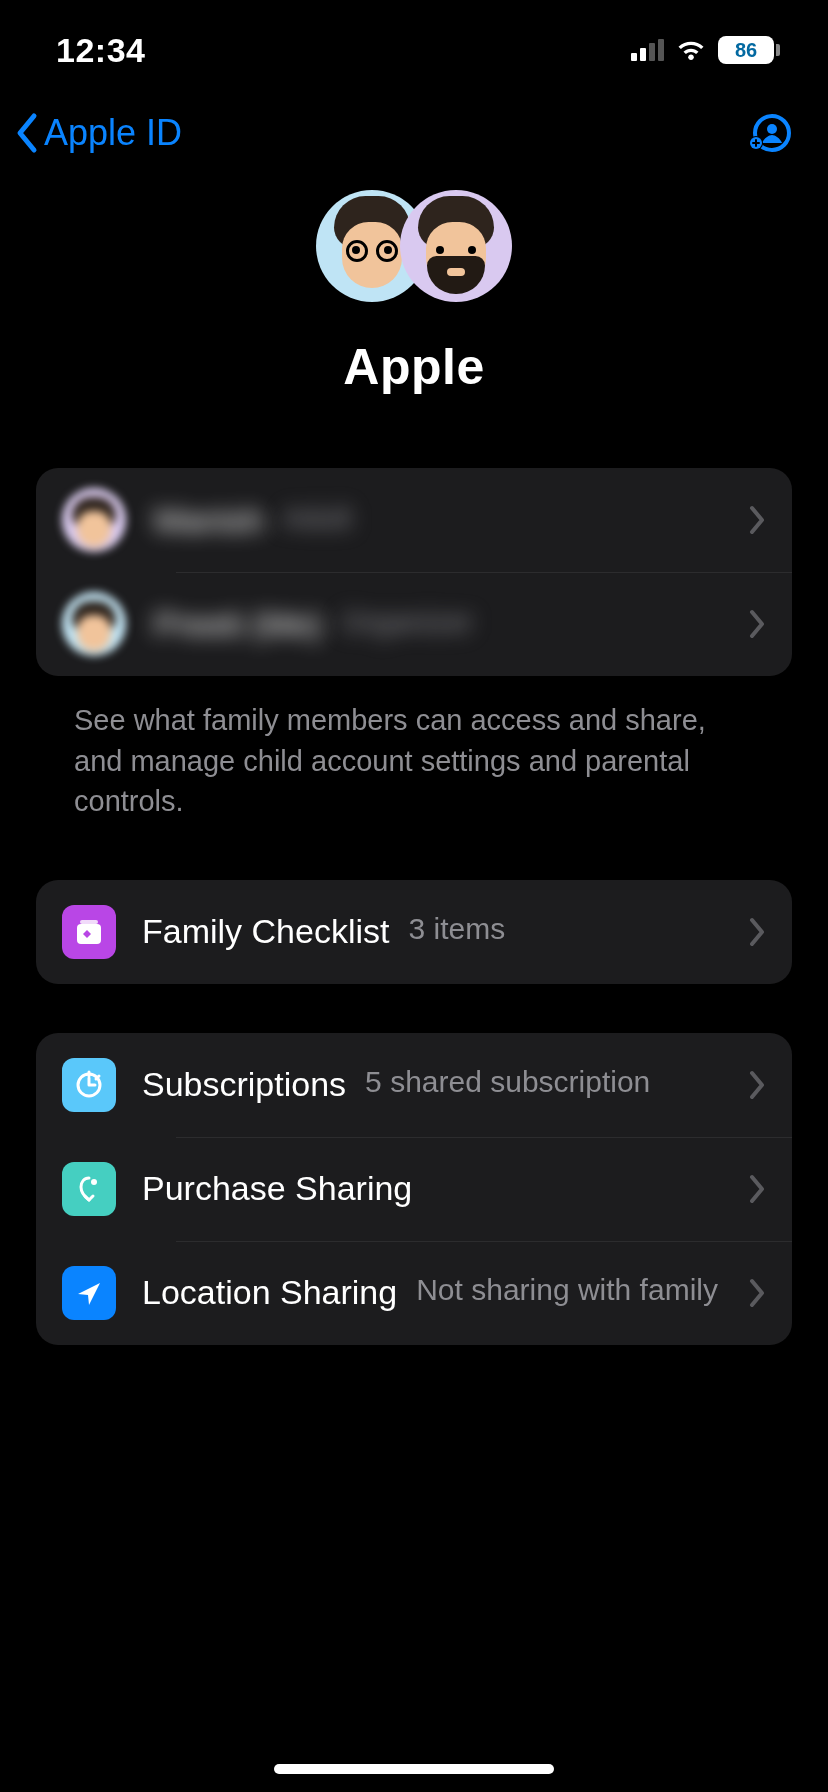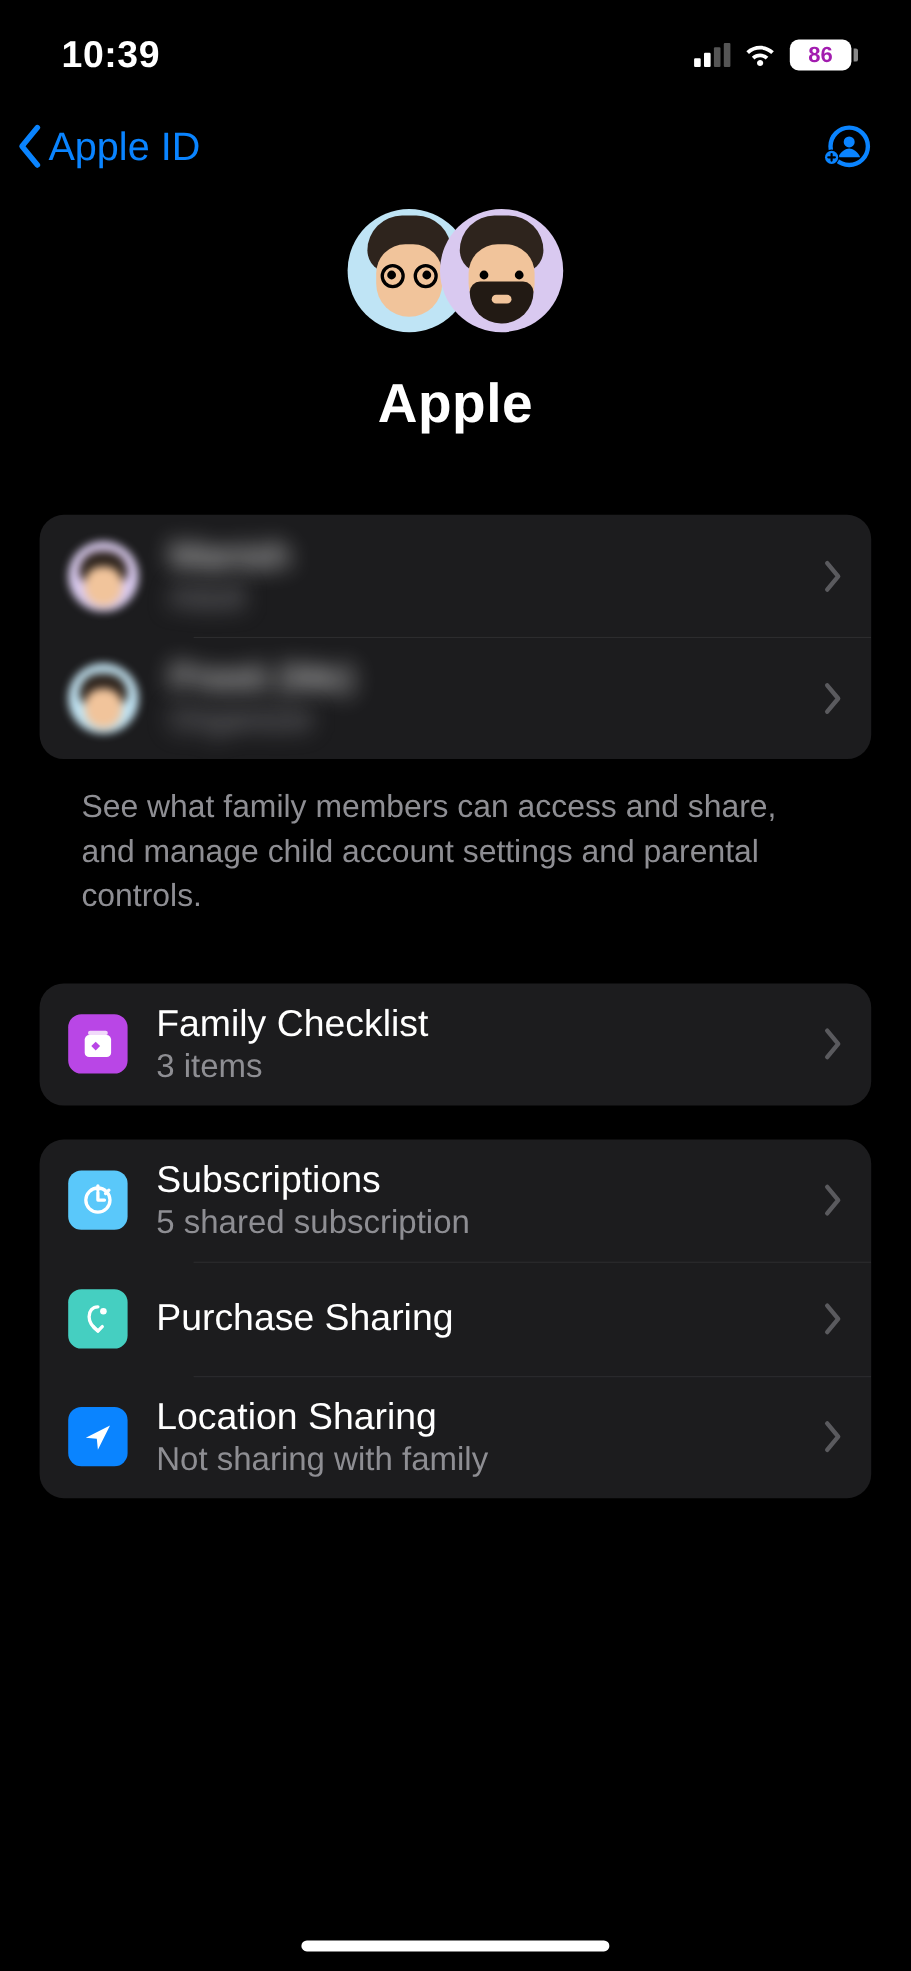--- a/index.html
+++ b/index.html
@@ -12,21 +12,21 @@
       display:flex; align-items:center; justify-content:space-between;
       padding:0 48px 0 56px; }
     .status-time { font-size:34px; font-weight:600; letter-spacing:0.5px; }
     .status-right { display:flex; align-items:center; gap:10px; }
     .cell-bars { display:flex; align-items:flex-end; gap:3px; height:22px; }
     .cell-bars span { width:6px; background:#fff; border-radius:1px; display:block; }
     .cell-bars span.dim { background:#555; }
     .wifi-icon svg { display:block; }
     .battery { display:flex; align-items:center; gap:2px; }
     .battery-body { width:56px; height:28px; border-radius:8px; background:#fff;
-      display:flex; align-items:center; justify-content:center; color:#a21caf;
+      display:flex; align-items:center; justify-content:center; color:#0369a1;
       font-size:20px; font-weight:700; position:relative; }
     .battery-cap { width:4px; height:12px; background:#888; border-radius:0 2px 2px 0; }
 
     
     .nav-bar { position:absolute; top:98px; left:0; right:0; height:70px;
       display:flex; align-items:center; justify-content:space-between;
       padding:0 36px 0 10px; }
     .back-btn { display:flex; align-items:center; gap:2px; color:#0a84ff;
       font-size:36px; font-weight:400; cursor:pointer; }
     .add-member-btn { color:#0a84ff; cursor:pointer; }
@@ -68,21 +68,21 @@
     .group + .caption { margin:24px 38px 0; color:#8e8e93; font-size:29px;
       line-height:1.4; font-weight:400; }
     .row { display:flex; align-items:center; padding:18px 26px; min-height:104px;
       position:relative; cursor:pointer; }
     .row + .row::before { content:""; position:absolute; top:0; left:140px; right:0;
       height:1px; background:#2c2c2e; }
     .row.member + .row.member::before { left:140px; }
     .row .chevron { margin-left:auto; color:#5a5a5e; }
     .row .icon-box { width:54px; height:54px; border-radius:12px; display:flex;
       align-items:center; justify-content:center; flex-shrink:0; margin-right:26px; }
-    .label-stack { display:flex; flex-direction:column; gap:2px; }
+    .label-stack { display:flex; flex-direction:row; gap:19px; }
     .label-title { font-size:34px; color:#fff; font-weight:400; }
     .label-sub   { font-size:30px; color:#8e8e93; }
 
     .member-avatar { width:64px; height:64px; border-radius:50%; flex-shrink:0;
       margin-right:28px; border:3px solid rgba(255,255,255,0.25);
       display:flex; align-items:center; justify-content:center; overflow:hidden; position:relative; }
     .member-avatar.bg-lilac { background:#d9c9f0; }
     .member-avatar.bg-blue  { background:#bfe4f5; }
     .mini-face { position:relative; width:100%; height:100%; }
     .mini-face .mh { position:absolute; left:50%; transform:translateX(-50%);
@@ -94,36 +94,36 @@
     .blur .label-title, .blur .label-sub { filter:blur(10px); }
     .blur .member-avatar { filter:blur(4px); }
 
     .icon-purple { background:#b946e6; }
     .icon-teal   { background:#45cfc1; }
     .icon-blue   { background:#0a84ff; }
     .icon-cyan   { background:#5ac8fa; }
 
     
     .g2 { margin-top:58px; }
-    .g3 { margin-top:31px; }
+    .g3 { margin-top:49px; }
 
     
     .home-indicator { position:absolute; bottom:18px; left:50%;
       transform:translateX(-50%); width:280px; height:10px; border-radius:6px;
       background:#fff; }
 
     svg { display:block; }
   </style>
 </head>
 <body>
 
 <div class="screen">
 
   <div class="status-bar">
-    <div class="status-time">10:39</div>
+    <div class="status-time">12:34</div>
     <div class="status-right">
       <span class="cell-bars">
         <span style="height:8px"></span>
           <span style="height:13px"></span>
         <span class="dim" style="height:18px"></span>
           <span class="dim" style="height:22px"></span>
       </span>
       <span class="wifi-icon">
         <svg width="34" height="24" viewBox="0 0 34 24">
           <path d="M17 22c1.5 0 2.8-1.2 2.8-2.8S18.5 16.5 17 16.5s-2.8 1.2-2.8 2.8S15.5 22 17 22z" fill="#fff"></path>

